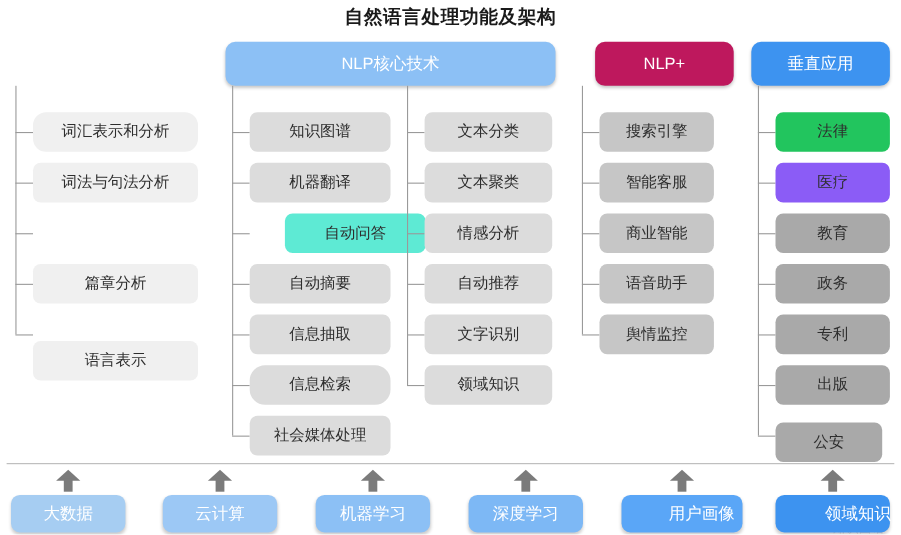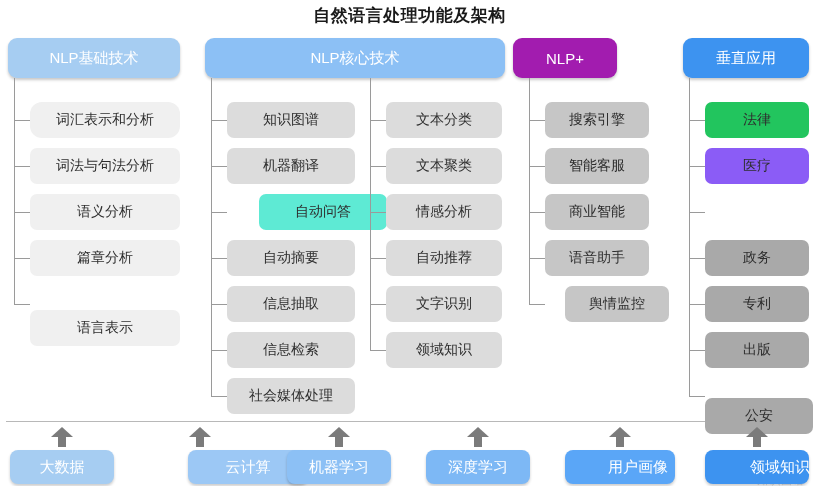--- a/index.html
+++ b/index.html
@@ -136,98 +136,97 @@
 </head>
 <body>
 
 <div id="canvas">
 
   <div class="title">自然语言处理功能及架构</div>
 
   <div class="divider"></div>
 
   <div class="watermark">知识图谱</div>
-<div class="col-header" style="left: 8px; width: 172px; background: rgb(166, 205, 242);">NLP基础技术</div>
     <div class="trunk" style="left: 14px; top: 78px; height: 226px;"></div>
     <div class="stub" style="left: 14px; top: 120px; width: 16px;"></div>
     <div class="card" style="left: 30px; top: 102px; width: 150px; background: rgb(240, 240, 240); border-radius: 12px;">词汇表示和分析</div>
     <div class="stub" style="left: 14px; top: 166px; width: 16px;"></div>
     <div class="card" style="left: 30px; top: 148px; width: 150px; background: rgb(240, 240, 240);">词法与句法分析</div>
     <div class="stub" style="left: 14px; top: 212px; width: 16px;"></div>
-    <div class="card" style="left: 30px; top: 194px; width: 150px; background: rgb(240, 240, 240);">语义分析</div>
     <div class="stub" style="left: 14px; top: 258px; width: 16px;"></div>
     <div class="card" style="left: 30px; top: 240px; width: 150px; background: rgb(240, 240, 240);">篇章分析</div>
     <div class="stub" style="left: 14px; top: 304px; width: 16px;"></div>
     <div class="card" style="left: 30px; top: 286px; width: 150px; background: rgb(240, 240, 240); margin-top: 24px;">语言表示</div>
     <div class="col-header" style="left: 205px; width: 300px; background: rgb(140, 192, 245);">NLP核心技术</div>
     <div class="trunk" style="left: 211px; top: 78px; height: 318px;"></div>
     <div class="stub" style="left: 211px; top: 120px; width: 16px;"></div>
     <div class="card" style="left: 227px; top: 102px; width: 128px; background: rgb(220, 220, 220);">知识图谱</div>
     <div class="stub" style="left: 211px; top: 166px; width: 16px;"></div>
     <div class="card" style="left: 227px; top: 148px; width: 128px; background: rgb(220, 220, 220);">机器翻译</div>
     <div class="stub" style="left: 211px; top: 212px; width: 16px;"></div>
     <div class="card" style="left: 227px; top: 194px; width: 128px; background: #5eead4; margin-left: 32px;">自动问答</div>
     <div class="stub" style="left: 211px; top: 258px; width: 16px;"></div>
     <div class="card" style="left: 227px; top: 240px; width: 128px; background: rgb(220, 220, 220);">自动摘要</div>
     <div class="stub" style="left: 211px; top: 304px; width: 16px;"></div>
     <div class="card" style="left: 227px; top: 286px; width: 128px; background: rgb(220, 220, 220);">信息抽取</div>
     <div class="stub" style="left: 211px; top: 350px; width: 16px;"></div>
-    <div class="card" style="left: 227px; top: 332px; width: 128px; background: rgb(220, 220, 220);">信息检索</div>
+    <div class="card" style="left: 227px; top: 332px; width: 128px; background: rgb(220, 220, 220); border-radius: 14px;">信息检索</div>
     <div class="stub" style="left: 211px; top: 396px; width: 16px;"></div>
     <div class="card" style="left: 227px; top: 378px; width: 128px; background: rgb(220, 220, 220);">社会媒体处理</div>
     <div class="trunk" style="left: 370px; top: 78px; height: 272px;"></div>
     <div class="stub" style="left: 370px; top: 120px; width: 16px;"></div>
     <div class="card" style="left: 386px; top: 102px; width: 116px; background: rgb(220, 220, 220);">文本分类</div>
     <div class="stub" style="left: 370px; top: 166px; width: 16px;"></div>
     <div class="card" style="left: 386px; top: 148px; width: 116px; background: rgb(220, 220, 220);">文本聚类</div>
     <div class="stub" style="left: 370px; top: 212px; width: 16px;"></div>
     <div class="card" style="left: 386px; top: 194px; width: 116px; background: rgb(220, 220, 220);">情感分析</div>
     <div class="stub" style="left: 370px; top: 258px; width: 16px;"></div>
     <div class="card" style="left: 386px; top: 240px; width: 116px; background: rgb(220, 220, 220);">自动推荐</div>
     <div class="stub" style="left: 370px; top: 304px; width: 16px;"></div>
     <div class="card" style="left: 386px; top: 286px; width: 116px; background: rgb(220, 220, 220);">文字识别</div>
     <div class="stub" style="left: 370px; top: 350px; width: 16px;"></div>
     <div class="card" style="left: 386px; top: 332px; width: 116px; background: rgb(220, 220, 220);">领域知识</div>
-    <div class="col-header" style="left: 513px; width: 104px; background: #a21caf;">NLP+</div>
+    <div class="col-header" style="left: 541px; width: 126px; background: #be185d;">NLP+</div>
     <div class="trunk" style="left: 529px; top: 78px; height: 226px;"></div>
     <div class="stub" style="left: 529px; top: 120px; width: 16px;"></div>
     <div class="card" style="left: 545px; top: 102px; width: 104px; background: rgb(198, 198, 198);">搜索引擎</div>
     <div class="stub" style="left: 529px; top: 166px; width: 16px;"></div>
     <div class="card" style="left: 545px; top: 148px; width: 104px; background: rgb(198, 198, 198);">智能客服</div>
     <div class="stub" style="left: 529px; top: 212px; width: 16px;"></div>
     <div class="card" style="left: 545px; top: 194px; width: 104px; background: rgb(198, 198, 198);">商业智能</div>
     <div class="stub" style="left: 529px; top: 258px; width: 16px;"></div>
     <div class="card" style="left: 545px; top: 240px; width: 104px; background: rgb(198, 198, 198);">语音助手</div>
     <div class="stub" style="left: 529px; top: 304px; width: 16px;"></div>
-    <div class="card" style="left: 545px; top: 286px; width: 104px; background: rgb(198, 198, 198); margin-left: 20px;">舆情监控</div>
+    <div class="card" style="left: 545px; top: 286px; width: 104px; background: rgb(198, 198, 198);">舆情监控</div>
     <div class="col-header" style="left: 683px; width: 126px; background: rgb(61, 147, 240);">垂直应用</div>
     <div class="trunk" style="left: 689px; top: 78px; height: 318px;"></div>
     <div class="stub" style="left: 689px; top: 120px; width: 16px;"></div>
     <div class="card" style="left: 705px; top: 102px; width: 104px; background: #22c55e;">法律</div>
     <div class="stub" style="left: 689px; top: 166px; width: 16px;"></div>
     <div class="card" style="left: 705px; top: 148px; width: 104px; background: #8b5cf6;">医疗</div>
     <div class="stub" style="left: 689px; top: 212px; width: 16px;"></div>
+    <div class="card" style="left: 705px; top: 194px; width: 104px; background: rgb(169, 169, 169);">教育</div>
     <div class="stub" style="left: 689px; top: 258px; width: 16px;"></div>
     <div class="card" style="left: 705px; top: 240px; width: 104px; background: rgb(169, 169, 169);">政务</div>
     <div class="stub" style="left: 689px; top: 304px; width: 16px;"></div>
     <div class="card" style="left: 705px; top: 286px; width: 104px; background: rgb(169, 169, 169);">专利</div>
     <div class="stub" style="left: 689px; top: 350px; width: 16px;"></div>
     <div class="card" style="left: 705px; top: 332px; width: 104px; background: rgb(169, 169, 169);">出版</div>
     <div class="stub" style="left: 689px; top: 396px; width: 16px;"></div>
-    <div class="card" style="left: 705px; top: 398px; width: 108px; background: rgb(169, 169, 169);">公安</div>
+    <div class="card" style="left: 705px; top: 384px; width: 97px; background: rgb(169, 169, 169);">公安</div>
     <div class="arrow" style="left: 51px;">
       <div class="head"></div>
       <div class="shaft"></div>
     </div>
     <div class="foundation" style="left: 10px; width: 104px; background: rgb(166, 205, 242);">大数据</div>
     <div class="arrow" style="left: 189px;">
       <div class="head"></div>
       <div class="shaft"></div>
     </div>
-    <div class="foundation" style="left: 148px; width: 120px; background: rgb(156, 200, 245); margin-left: 40px;">云计算</div>
+    <div class="foundation" style="left: 148px; width: 104px; background: rgb(156, 200, 245);">云计算</div>
     <div class="arrow" style="left: 328px;">
       <div class="head"></div>
       <div class="shaft"></div>
     </div>
     <div class="foundation" style="left: 287px; width: 104px; background: rgb(140, 192, 245);">机器学习</div>
     <div class="arrow" style="left: 467px;">
       <div class="head"></div>
       <div class="shaft"></div>
     </div>
     <div class="foundation" style="left: 426px; width: 104px; background: rgb(125, 184, 245);">深度学习</div>

